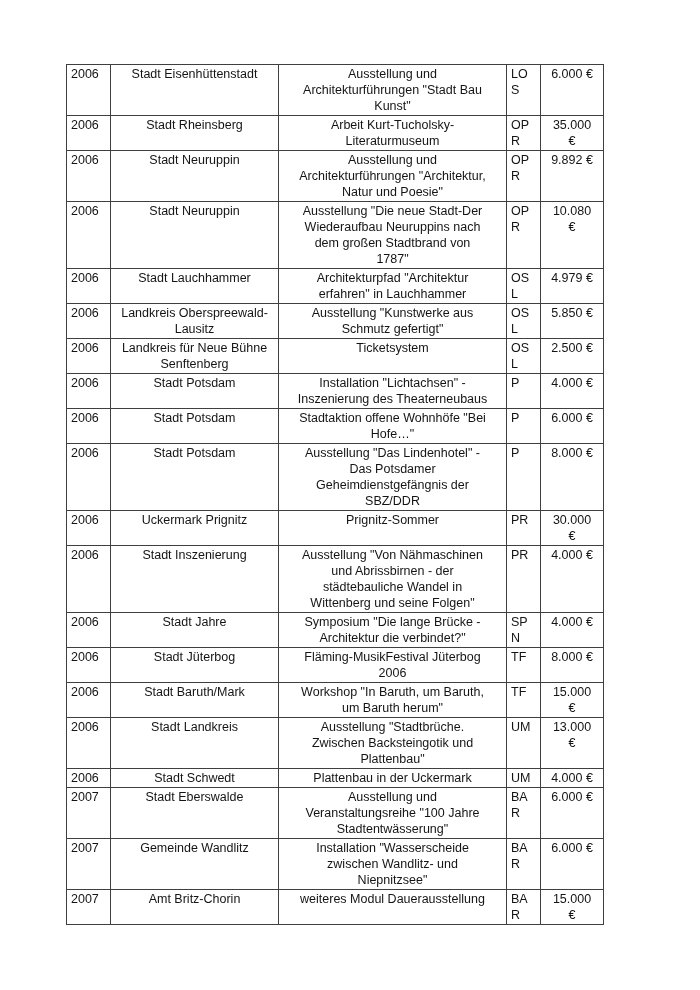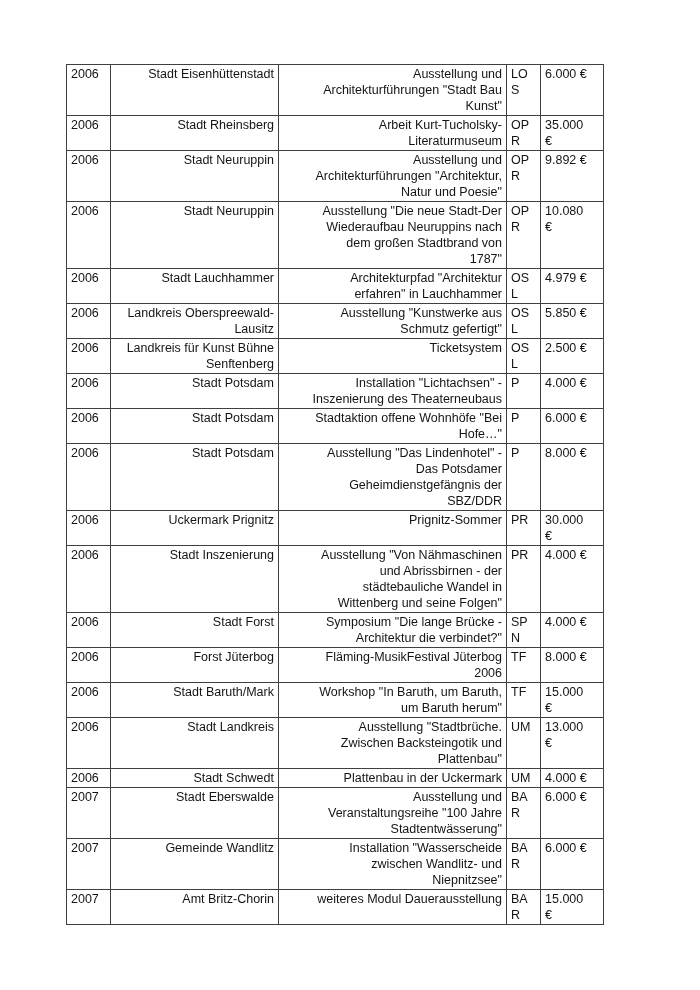--- a/index.html
+++ b/index.html
@@ -27,24 +27,24 @@
     vertical-align: top;
     padding: 1px 4px 1px 4px;
     font-size: 12.5px;
     line-height: 16px;
     color: #141414;
     white-space: pre-line;
     overflow: hidden;
     word-wrap: break-word;
   }
   td.col-year        { text-align: left; }
-  td.col-entity      { text-align: right; margin-top: 31px; }
-  td.col-description { text-align: right; }
+  td.col-entity      { text-align: center; margin-top: 31px; }
+  td.col-description { text-align: center; }
   td.col-code        { text-align: left; }
-  td.col-amount      { text-align: left; }
+  td.col-amount      { text-align: center; }
   col.c-year        { width: 44px; }
   col.c-entity      { width: 168px; }
   col.c-description { width: 228px; }
   col.c-code        { width: 34px; }
   col.c-amount      { width: 63px; }
 </style>
 </head>
 <body>
 
 <div class="page">
@@ -113,21 +113,21 @@
           <td class="col-entity">Landkreis Oberspreewald-
 Lausitz</td>
           <td class="col-description">Ausstellung "Kunstwerke aus
 Schmutz gefertigt"</td>
           <td class="col-code">OS
 L</td>
           <td class="col-amount">5.850 €</td>
         </tr>
         <tr>
           <td class="col-year">2006</td>
-          <td class="col-entity">Landkreis für Kunst Bühne
+          <td class="col-entity">Landkreis für Neue Bühne
 Senftenberg</td>
           <td class="col-description">Ticketsystem</td>
           <td class="col-code">OS
 L</td>
           <td class="col-amount">2.500 €</td>
         </tr>
         <tr>
           <td class="col-year">2006</td>
           <td class="col-entity">Stadt Potsdam</td>
           <td class="col-description">Installation "Lichtachsen" -
@@ -166,30 +166,30 @@
           <td class="col-entity">Stadt Inszenierung</td>
           <td class="col-description">Ausstellung "Von Nähmaschinen
 und Abrissbirnen - der
 städtebauliche Wandel in
 Wittenberg und seine Folgen"</td>
           <td class="col-code">PR</td>
           <td class="col-amount">4.000 €</td>
         </tr>
         <tr>
           <td class="col-year">2006</td>
-          <td class="col-entity">Stadt Forst</td>
+          <td class="col-entity">Stadt Jahre</td>
           <td class="col-description">Symposium "Die lange Brücke -
 Architektur die verbindet?"</td>
           <td class="col-code">SP
 N</td>
           <td class="col-amount">4.000 €</td>
         </tr>
         <tr>
           <td class="col-year">2006</td>
-          <td class="col-entity">Forst Jüterbog</td>
+          <td class="col-entity">Stadt Jüterbog</td>
           <td class="col-description">Fläming-MusikFestival Jüterbog
 2006</td>
           <td class="col-code">TF</td>
           <td class="col-amount">8.000 €</td>
         </tr>
         <tr>
           <td class="col-year">2006</td>
           <td class="col-entity">Stadt Baruth/Mark</td>
           <td class="col-description">Workshop "In Baruth, um Baruth,
 um Baruth herum"</td>

